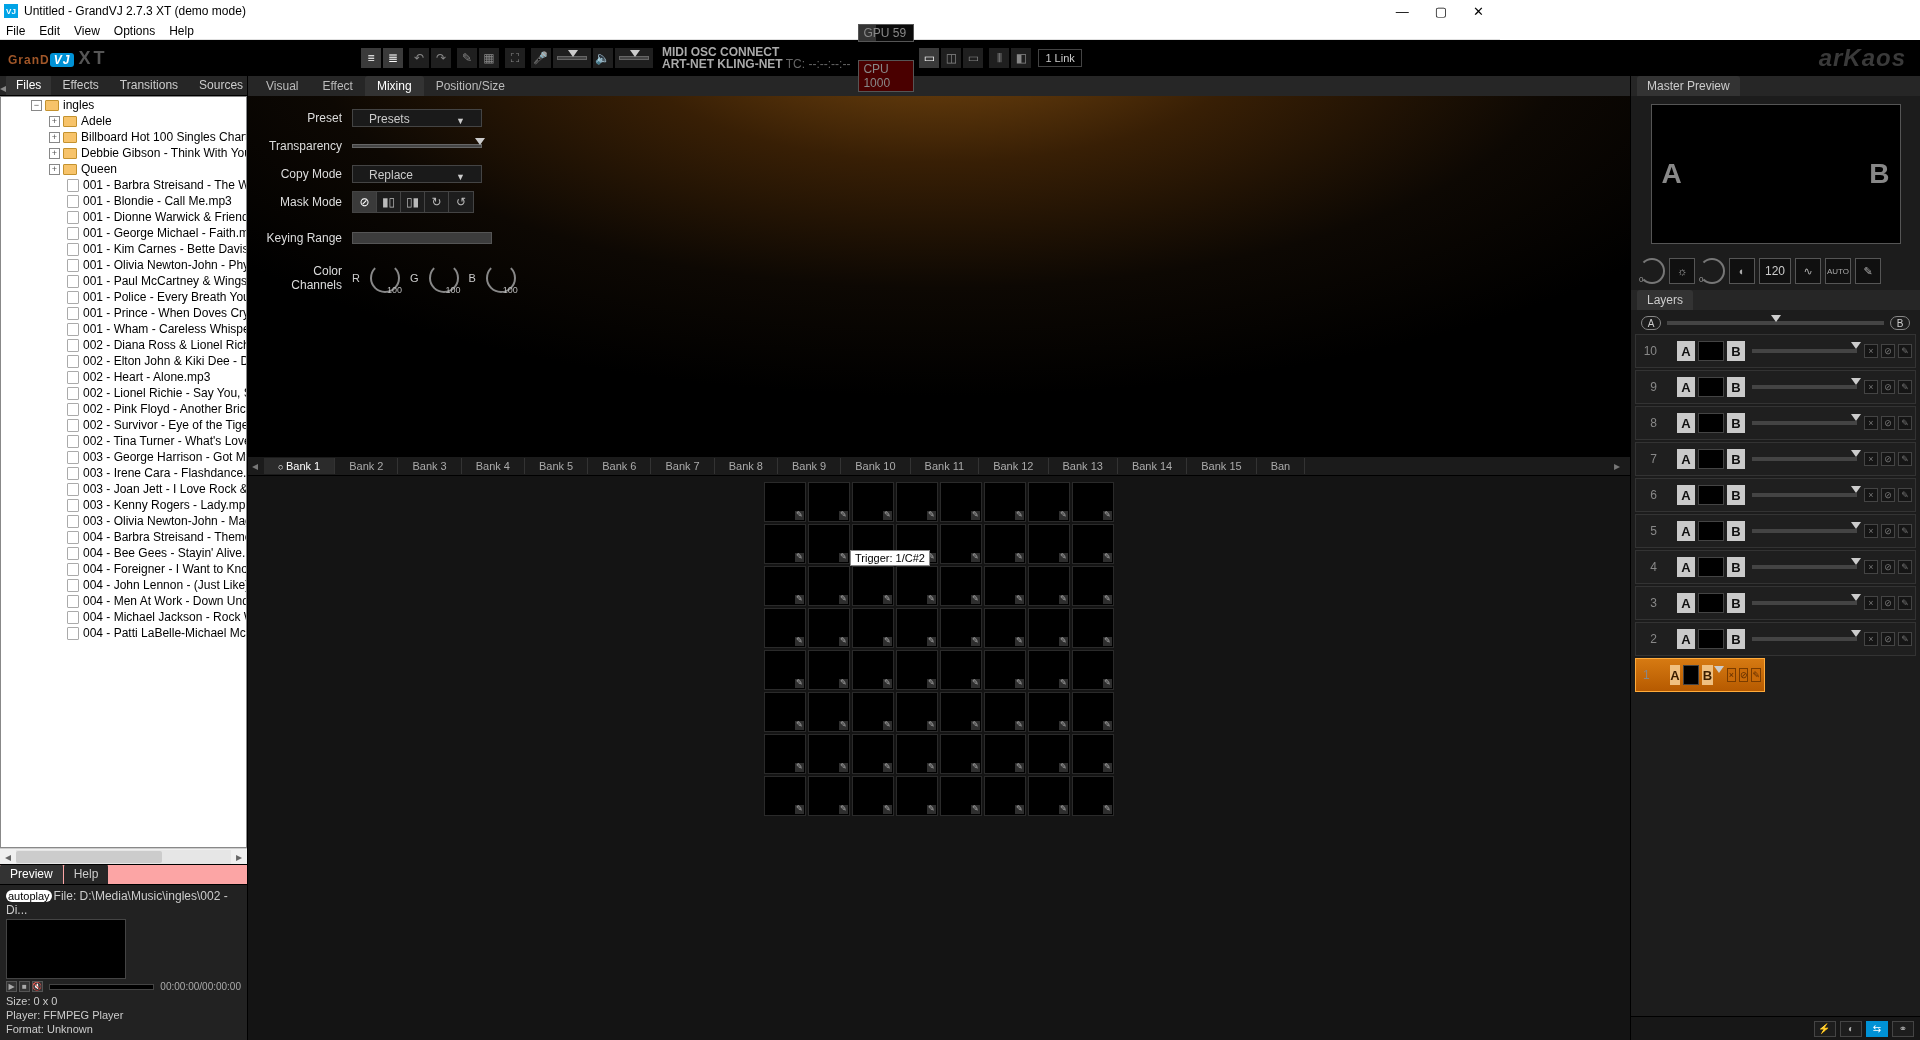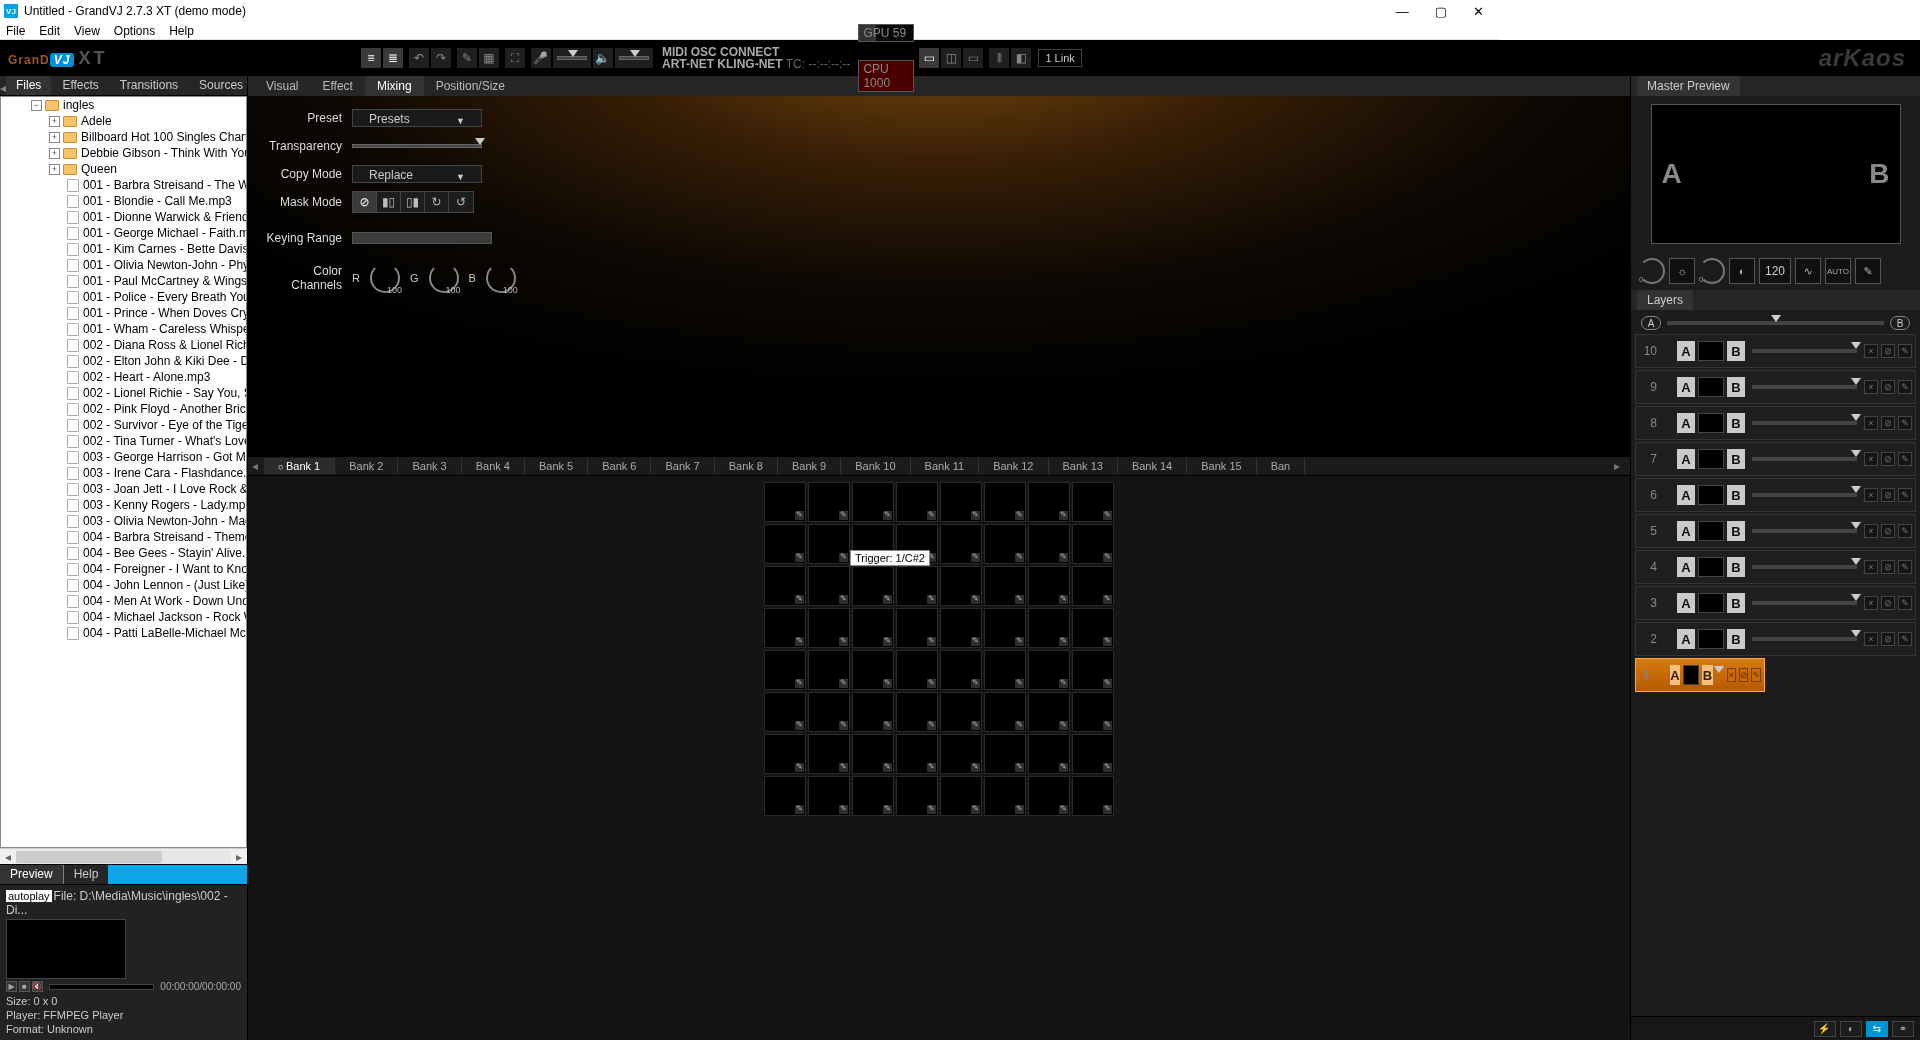--- a/index.html
+++ b/index.html
@@ -52,23 +52,23 @@
 .tree .exp { width:11px; height:11px; border:1px solid #888; color:#555; font-size:9px; line-height:9px; text-align:center; margin-right:3px; }
 .tree .ind { display:inline-block; }
 .tree .fold { width:14px; height:11px; background:#f7c36a; border:1px solid #c4922e; margin-right:4px; border-radius:1px; }
 .tree .file { width:12px; height:13px; background:#fff; border:1px solid #aaa; margin-right:4px; border-radius:1px; }
 .hscroll { height:16px; background:#f0f0f0; border-top:1px solid #ccc; display:flex; align-items:center; }
 .hscroll .ar { width:16px; text-align:center; color:#666; cursor:pointer; }
 .hscroll .track { flex:1; height:14px; background:#e6e6e6; position:relative; }
 .hscroll .thumb { position:absolute; left:0; width:68%; top:1px; bottom:1px; background:#ccc; border-radius:2px; }
 
 .previewpane { background:#222; border-top:1px solid #000; }
-.previewpane .tabs { background:#0ea5e9; }
+.previewpane .tabs { background:#fca5a5; }
 .pvbody { padding:4px 6px; color:#ccc; font-size:11px; }
-.pvbody .ap { background:#fff; color:#000; padding:0 2px; font-size:11px; border-radius:0; margin-right:2px; }
+.pvbody .ap { background:#fff; color:#000; padding:0 2px; font-size:11px; border-radius:6px; margin-right:2px; }
 .pvview { width:120px; height:60px; border:1px solid #444; background:#000; margin:2px 0; }
 .pvctl { display:flex; align-items:center; gap:2px; margin:2px 0; }
 .pvctl .b { width:11px; height:11px; background:#333; border:1px solid #555; cursor:pointer; display:flex; align-items:center; justify-content:center; color:#aaa; font-size:8px; }
 .pvctl .seek { flex:1; height:6px; background:#000; border:1px solid #444; margin:0 4px; }
 .pvctl .time { font-size:10px; color:#aaa; }
 .pvmeta { font-size:11px; color:#ccc; line-height:14px; }
 
 
 .proptabs { height:20px; background:#262626; display:flex; align-items:flex-end; padding-left:6px; }
 .proptabs .tab { padding:3px 12px; color:#bbb; font-size:12px; cursor:pointer; }

